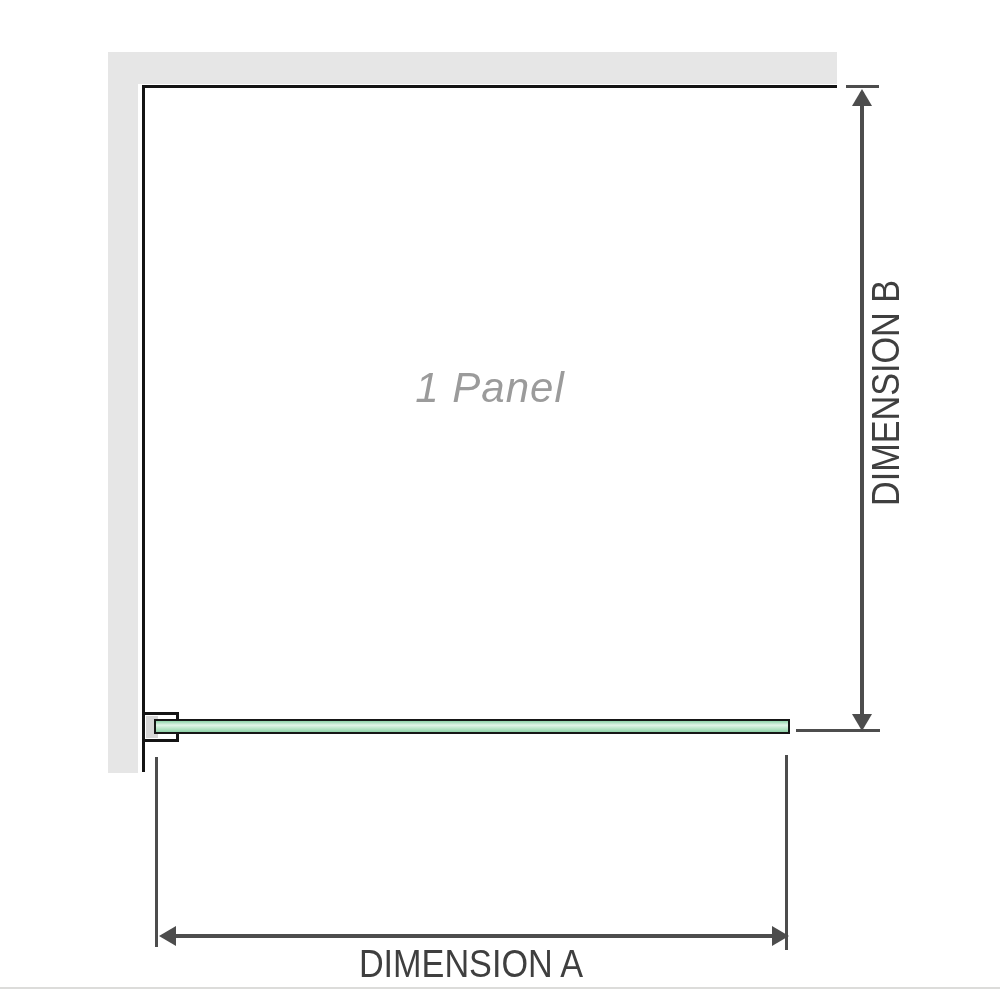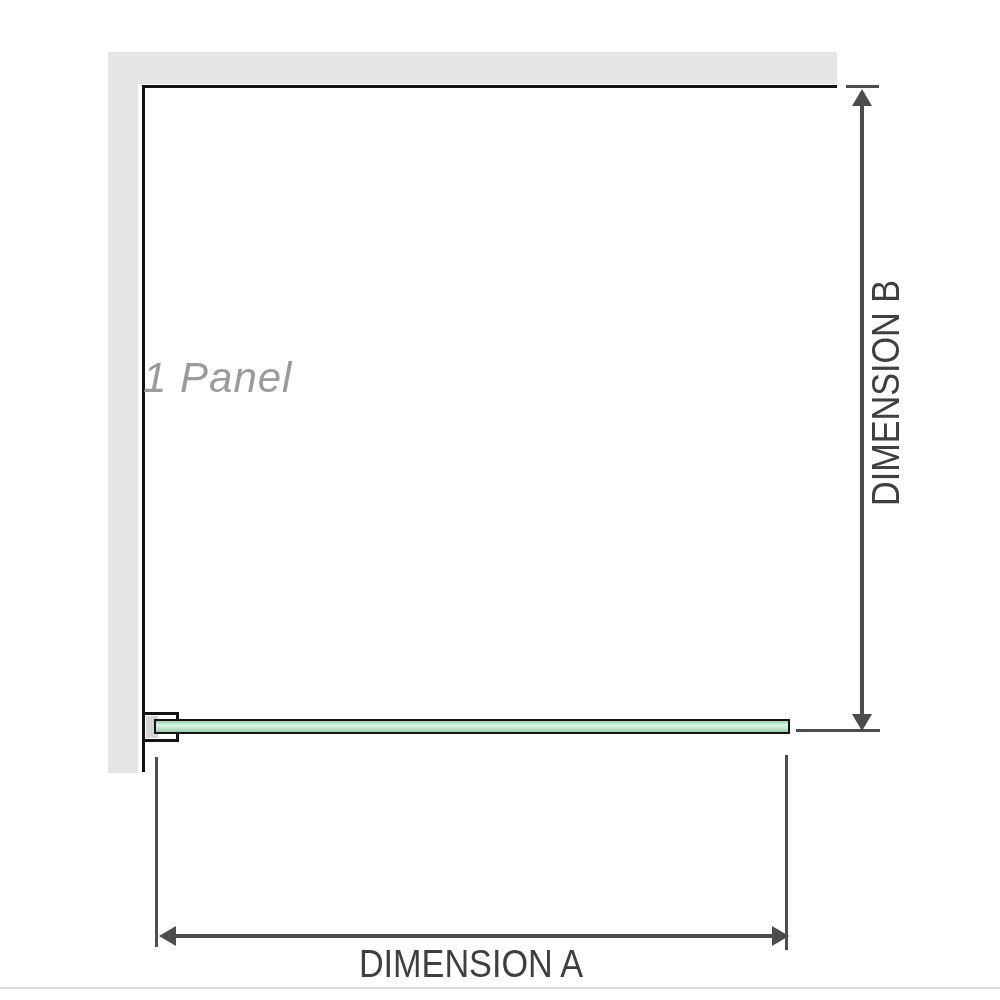--- a/index.html
+++ b/index.html
@@ -19,21 +19,22 @@
 
   
   .wall-top  { left:108px; top:52px;  width:729px; height:32px;  background: var(--wall, #e6e6e6); }
   .wall-left { left:108px; top:52px;  width:30px;  height:721px; background: var(--wall, #e6e6e6); }
 
   
   .edge-top  { left:142px; top:85px;  width:695px; height:3px;  background: var(--outline, #141414); }
   .edge-left { left:142px; top:85px;  width:3px;   height:687px; background: var(--outline, #141414); }
 
   .panel-label {
-    left:143px; top:354px; width:694px;
+    left:143px; top:364px; width:694px;
+    text-align:center;
     font-size:42px;
     font-style:italic;
     letter-spacing:1px;
     color: var(--paneltext, #9b9b9b);
   }
 
   
   .bracket {
     left:142px; top:712px; width:37px; height:30px;
     box-sizing:border-box;

